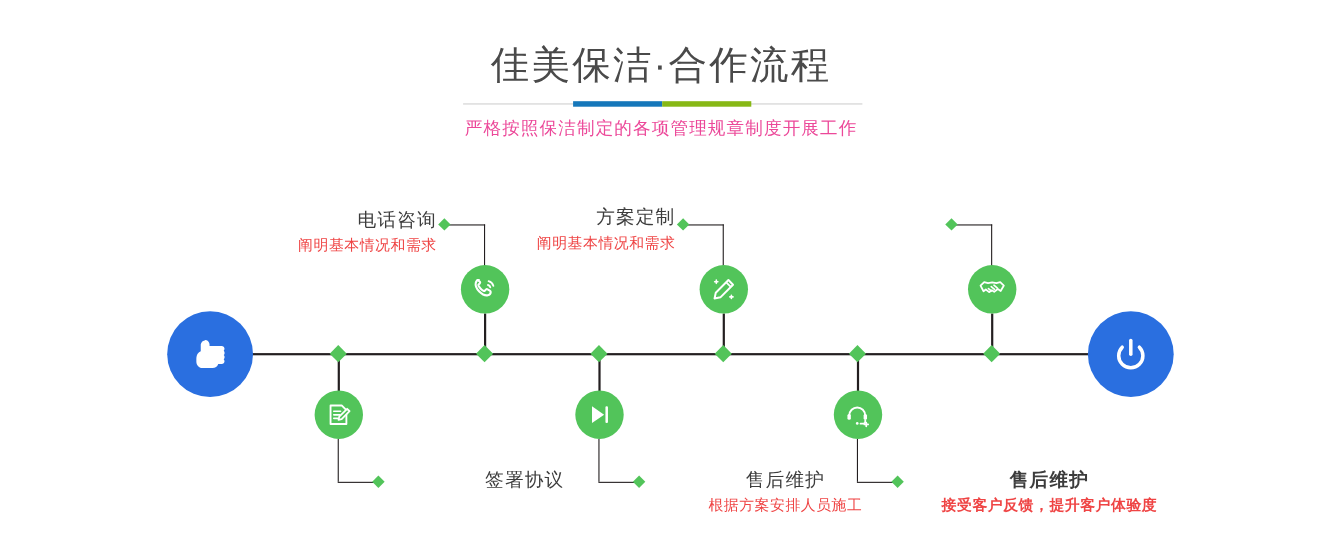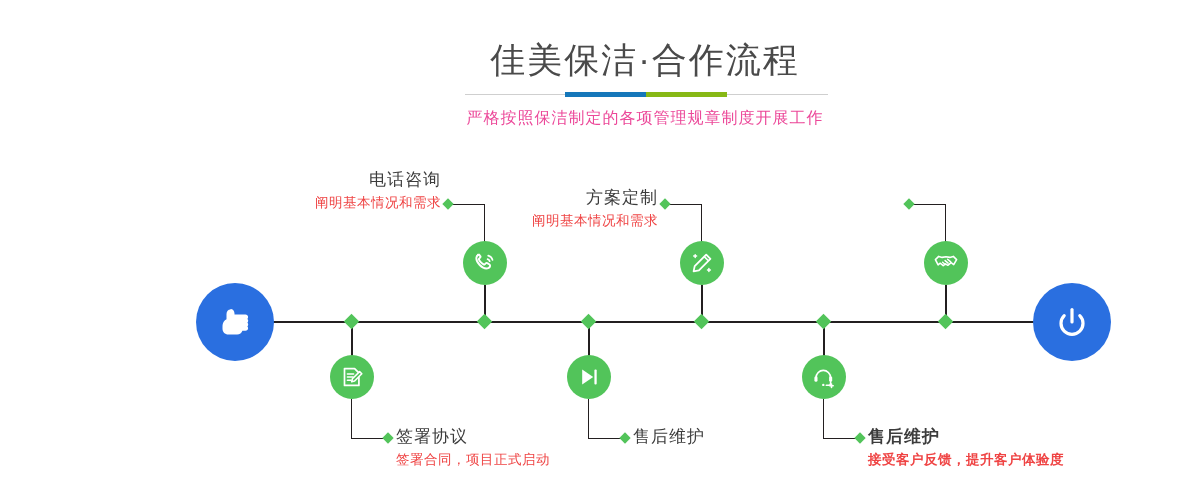--- a/index.html
+++ b/index.html
@@ -10,21 +10,20 @@
   body {
     font-family: "Liberation Sans", "DejaVu Sans", sans-serif;
     -webkit-font-smoothing: antialiased;
   }
   #page {
     position: relative;
     width: 1068px;
     height: 502px;
     overflow: hidden;
     background: #ffffff;
-    margin-left: 44px;
   }
 
   
   .header {
     position: absolute;
     left: 0;
     top: 0;
     width: 1202px;
     text-align: center;
   }
@@ -165,21 +164,21 @@
     color: #3c3c3c;
     letter-spacing: 1px;
   }
   .label .lbl-desc {
     font-size: 13.5px;
     line-height: 22px;
     color: #ef4444;
     letter-spacing: 0.5px;
   }
   .label.top { text-align: right; }
-  .label.bottom { text-align: left; }
+  .label.bottom { text-align: center; }
 </style>
 </head>
 <body>
 
 <div id="page">
 
   <div class="header">
     <div class="title">佳美保洁·合作流程</div>
     <div class="divider">
       <div class="divider-blue"></div>
@@ -214,21 +213,21 @@
         <path fill="none" stroke="#ffffff" stroke-width="1.7" stroke-linecap="round" d="M16.2 5.6a5.8 5.8 0 0 1 4.3 4.3"></path>
         <path fill="none" stroke="#ffffff" stroke-width="1.7" stroke-linecap="round" d="M15.6 9.1a2.9 2.9 0 0 1 2.1 2.1"></path>
       </svg>
     </span>
   </div>
   <div class="stem" style="left:440px; top:285px; height:36px;"></div>
   <div class="diamond" style="left:435px; top:316px;"></div>
   <div class="conn-v" style="left:440px; top:204px; height:38px;"></div>
   <div class="conn-h" style="left:404px; top:204px; width:37px;"></div>
   <div class="diamond small" style="left:400px; top:200px;"></div>
-  <div class="label top" style="left:139px; top:168px; width:258px;">
+  <div class="label top" style="left:139px; top:190px; width:258px;font-family:Liberation Mono, monospace;">
     <div class="lbl-title">电话咨询</div>
     <div class="lbl-desc">阐明基本情况和需求</div>
   </div>
 
   <div class="node-icon" style="left:286px; top:355px;">
     <span>
       <svg width="26" height="26" viewBox="0 0 26 26">
         <path fill="none" stroke="#ffffff" stroke-width="1.7" stroke-linejoin="round" d="M5.5 4.6h10.1l4.3 4.3v12.5H5.5z"></path>
         <line x1="8.4" y1="9.9" x2="14.6" y2="9.9" stroke="#ffffff" stroke-width="1.5" stroke-linecap="round"></line>
         <line x1="8.4" y1="13.1" x2="14" y2="13.1" stroke="#ffffff" stroke-width="1.5" stroke-linecap="round"></line>
@@ -237,21 +236,20 @@
       </svg>
     </span>
   </div>
   <div class="stem" style="left:307px; top:321px; height:36px;"></div>
   <div class="diamond" style="left:302px; top:316px;"></div>
   <div class="conn-v" style="left:307px; top:399px; height:39px;"></div>
   <div class="conn-h" style="left:307px; top:438px; width:37px;"></div>
   <div class="diamond small" style="left:340px; top:434px;"></div>
   <div class="label bottom" style="left:352px; top:425px; width:250px;">
     <div class="lbl-title">签署协议</div>
-    <div class="lbl-desc">签署合同，项目正式启动</div>
   </div>
 
   <div class="node-icon" style="left:636px; top:241px;">
     <span>
       <svg width="26" height="26" viewBox="0 0 26 26">
         <path fill="none" stroke="#ffffff" stroke-width="1.8" stroke-linejoin="round" d="M17.2 4.6l4.2 4.2L9.9 20.3l-5.3 1.1 1.1-5.3z"></path>
         <line x1="15.2" y1="6.6" x2="19.4" y2="10.8" stroke="#ffffff" stroke-width="1.6"></line>
         <path fill="none" stroke="#ffffff" stroke-width="1.5" stroke-linecap="round" d="M7.6 6.1H4.7M6.2 4.7v2.9M21.4 19.9h-2.9M19.9 18.5v2.9"></path>
       </svg>
     </span>
@@ -274,20 +272,21 @@
       </svg>
     </span>
   </div>
   <div class="stem" style="left:544px; top:321px; height:36px;"></div>
   <div class="diamond" style="left:539px; top:316px;"></div>
   <div class="conn-v" style="left:544px; top:399px; height:39px;"></div>
   <div class="conn-h" style="left:544px; top:438px; width:37px;"></div>
   <div class="diamond small" style="left:577px; top:434px;"></div>
   <div class="label bottom" style="left:589px; top:425px; width:250px;">
     <div class="lbl-title">售后维护</div>
+    <div class="lbl-desc">根据方案安排人员施工</div>
   </div>
 
   <div class="node-icon" style="left:880px; top:241px;">
     <span>
       <svg width="26" height="26" viewBox="0 0 26 26">
         <path fill="none" stroke="#ffffff" stroke-width="1.6" stroke-linejoin="round" stroke-linecap="round" d="M2.4 9.6l3.3-3.2 3.5 1 3.8-.6 3.8.6 3.5-1 3.3 3.2-2.9 5-2.6-1.9-3.3 2.6-2.2-1.4-2.4 1.7-3-2.4-2.1 1.6z"></path>
         <path fill="none" stroke="#ffffff" stroke-width="1.5" stroke-linecap="round" d="M9.6 12.3l2.6 2.2M12.1 10.6l3 2.5M14.6 9.3l3.1 2.6"></path>
       </svg>
     </span>
   </div>

